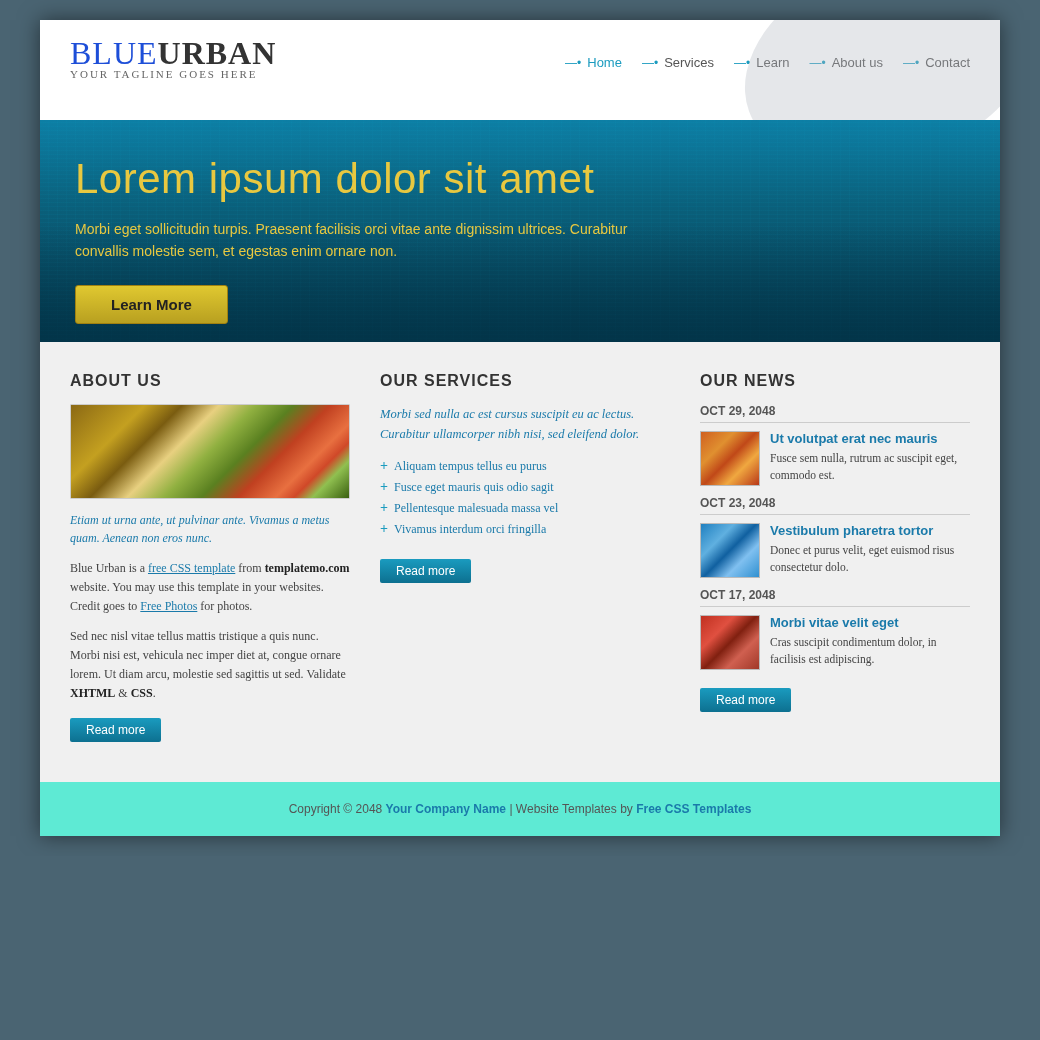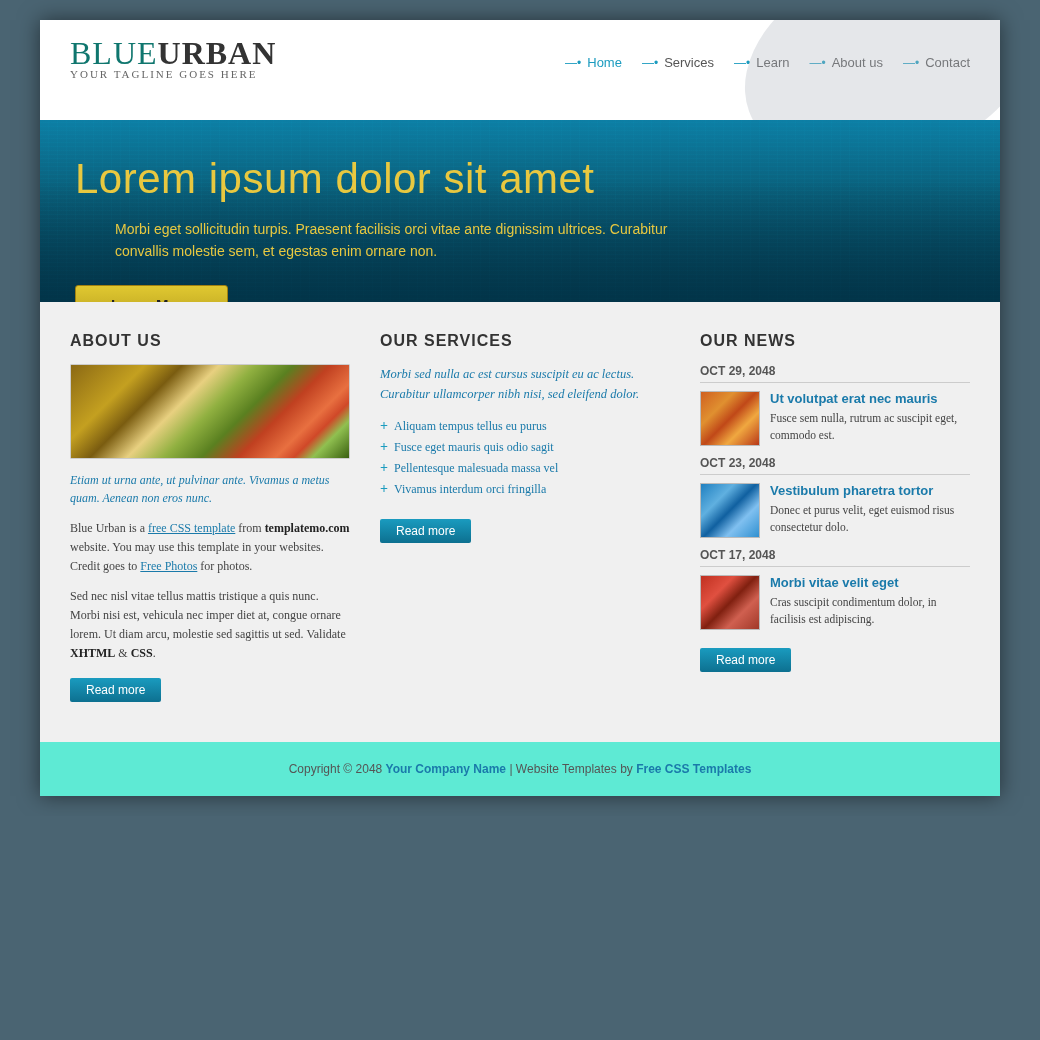--- a/index.html
+++ b/index.html
@@ -37,21 +37,21 @@
     }
     .logo {
       display: inline-block;
     }
     .logo-title {
       font-size: 32px;
       font-weight: bold;
       letter-spacing: 1px;
     }
     .logo-blue {
-      color: #0f766e;
+      color: #1d4ed8;
       font-weight: normal;
     }
     .logo-urban {
       color: #333;
     }
     .logo-tagline {
       font-size: 11px;
       color: #666;
       letter-spacing: 2px;
       display: block;
@@ -79,21 +79,21 @@
       color: #1a9bbf;
     }
     .nav-arrow {
       color: #1a9bbf;
       font-size: 12px;
     }
 
     
     .hero {
       position: relative;
-      height: 182px;
+      height: 222px;
       background: linear-gradient(to bottom, #0d7fa5 0%, #0a5f7a 40%, #083d52 100%);
       overflow: hidden;
     }
     .hero-bg {
       position: absolute;
       inset: 0;
       background:
         repeating-linear-gradient(
           0deg,
           transparent,
@@ -132,21 +132,20 @@
       margin-bottom: 15px;
       letter-spacing: 0.5px;
     }
     .hero-desc {
       color: #e8c840;
       font-size: 14px;
       font-family: Arial, sans-serif;
       line-height: 1.6;
       max-width: 600px;
       margin-bottom: 22px;
-      margin-left: 40px;
     }
     .hero-btn {
       display: inline-block;
       background: linear-gradient(to bottom, #e0c830 0%, #b8a020 100%);
       color: #222;
       padding: 10px 35px;
       font-size: 15px;
       font-weight: bold;
       font-family: Arial, sans-serif;
       border: 1px solid #a08010;

